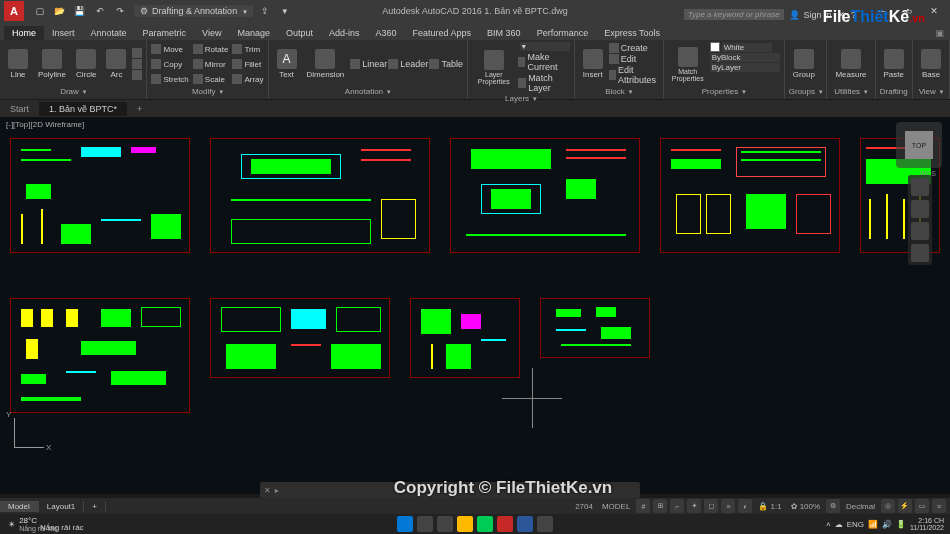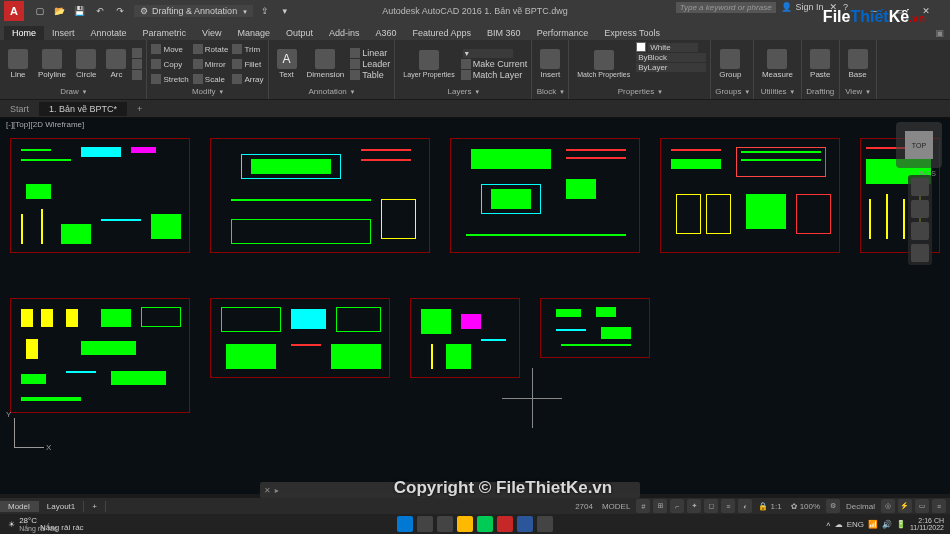--- a/index.html
+++ b/index.html
@@ -5,21 +5,21 @@
 * { margin: 0; padding: 0; box-sizing: border-box; font-family: "Segoe UI", Arial, sans-serif; }
 body { width: 950px; height: 534px; background: #1a1a1a; overflow: hidden; position: relative; color: #ccc; font-size: 9px; }
 
 
 .titlebar { height: 22px; background: #3a3a3a; display: flex; align-items: center; position: relative; }
 .autocad-logo { width: 20px; height: 20px; background: #c62828; margin: 1px 4px; display: flex; align-items: center; justify-content: center; color: #fff; font-weight: bold; font-size: 11px; }
 .qat { display: flex; gap: 4px; margin-left: 4px; }
 .qat-btn { width: 16px; height: 16px; display: flex; align-items: center; justify-content: center; color: #ccc; cursor: pointer; }
 .workspace-sel { background: #444; padding: 1px 6px; margin-left: 6px; font-size: 9px; display: flex; align-items: center; gap: 4px; }
 .title-center { position: absolute; left: 50%; transform: translateX(-50%); font-size: 9px; color: #bbb; }
-.title-right { margin-left: auto; display: flex; align-items: flex-start; gap: 6px; padding-right: 12px; }
+.title-right { margin-left: auto; display: flex; align-items: flex-end; gap: 6px; padding-right: 4px; }
 .search-box { background: #555; padding: 1px 4px; font-size: 8px; color: #999; width: 100px; font-style: italic; }
 .win-btns { display: flex; gap: 2px; margin-left: 8px; }
 .win-btn { width: 24px; height: 18px; display: flex; align-items: center; justify-content: center; color: #ccc; cursor: pointer; }
 
 
 .ribbon-tabs { height: 18px; background: #3a3a3a; display: flex; align-items: flex-end; padding-left: 4px; }
 .rtab { padding: 2px 8px; font-size: 9px; color: #ccc; cursor: pointer; }
 .rtab.active { background: #2a2a2a; color: #fff; }
 
 
@@ -240,21 +240,21 @@
   <div class="panel">
     <div class="panel-content">
       <div class="big-btn">
           <div class="ico" style="background:#555;color:#eee;display:flex;align-items:center;justify-content:center;font-size:12px">A</div>
           <span>Text</span>
         </div>
       <div class="big-btn">
           <div class="ico"></div>
           <span>Dimension</span>
         </div>
-      <div style="display:flex;flex-direction:column;gap:1px;justify-content:center">
+      <div style="display:flex;flex-direction:row;gap:1px;justify-content:center">
         <div class="small-btn">
             <div class="si"></div>
             <span>Linear</span>
           </div>
         <div class="small-btn">
             <div class="si"></div>
             <span>Leader</span>
           </div>
         <div class="small-btn">
             <div class="si"></div>
@@ -294,20 +294,34 @@
         <span class="chev"></span>
       </div>
   </div>
 
   <div class="panel">
     <div class="panel-content">
       <div class="big-btn">
           <div class="ico"></div>
           <span>Insert</span>
         </div>
+      <div style="display:flex;flex-direction:column;gap:1px;justify-content:center">
+        <div class="small-btn">
+            <div class="si"></div>
+            <span>Create</span>
+          </div>
+        <div class="small-btn">
+            <div class="si"></div>
+            <span>Edit</span>
+          </div>
+        <div class="small-btn">
+            <div class="si"></div>
+            <span>Edit Attributes</span>
+          </div>
+      </div>
     </div>
     <div class="panel-title">
         <span>Block</span>
         <span class="chev"></span>
       </div>
   </div>
 
   <div class="panel">
     <div class="panel-content">
       <div class="big-btn">

